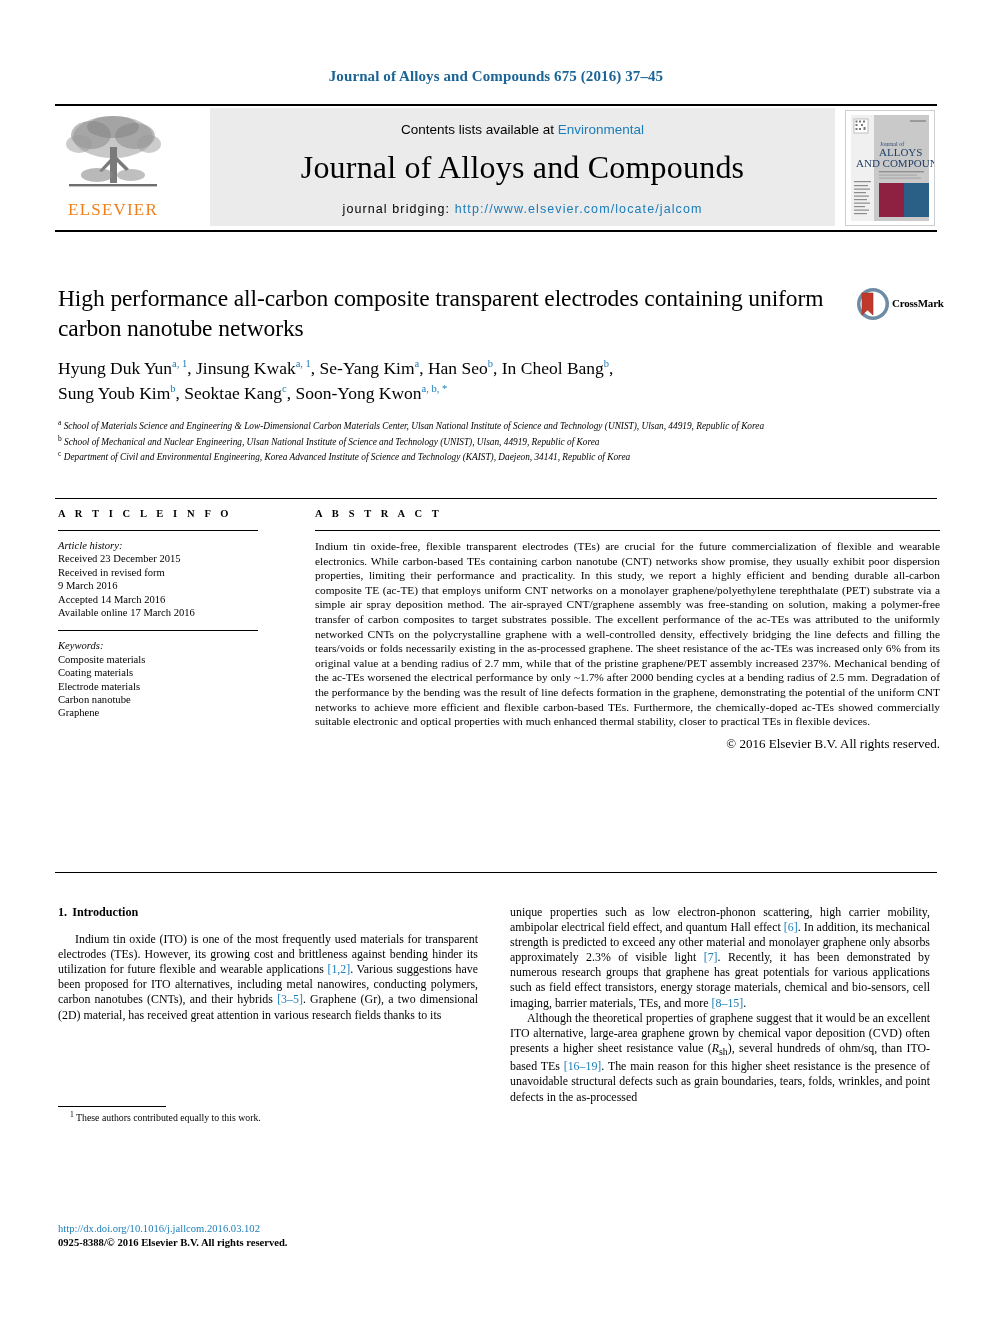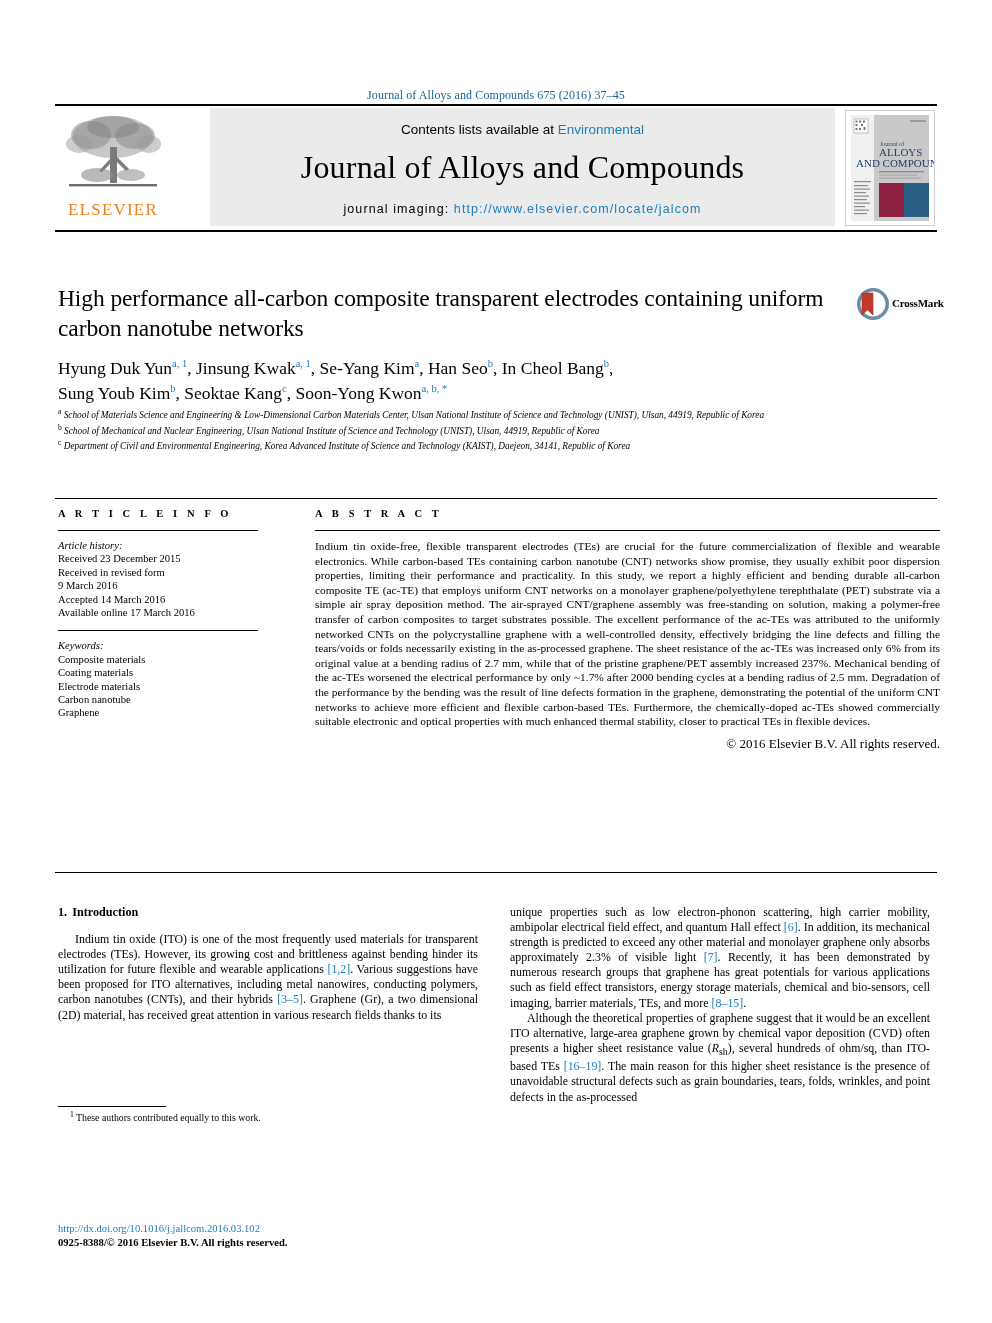--- a/index.html
+++ b/index.html
@@ -18,27 +18,27 @@
   .page {
     position: relative;
     width: 992px;
     height: 1323px;
     padding: 0;
   }
 
   
   .running-head {
     position: absolute;
-    top: 88px;
+    top: 68px;
     left: 0;
     width: 992px;
     text-align: center;
     font-family: "Liberation Serif", serif;
-    font-weight: normal;
-    font-size: 12px;
+    font-weight: bold;
+    font-size: 15px;
     color: #1a6496;
     letter-spacing: 0.1px;
   }
 
   
   .masthead {
     position: absolute;
     top: 104px;
     left: 55px;
     width: 882px;
@@ -146,20 +146,21 @@
     line-height: 25px;
     font-family: "Liberation Serif", serif;
   }
   .authors sup {
     color: #1a7cb8;
     font-size: 10.5px;
     vertical-align: super;
     line-height: 0;
   }
   .affiliations {
+    margin-top: 11px;
     font-size: 9.3px;
     line-height: 12.6px;
     font-style: italic;
     font-family: "Liberation Serif", serif;
   }
   .affiliations sup {
     font-style: normal;
     font-size: 7.5px;
   }
   .crossmark {
@@ -346,21 +347,21 @@
       <div class="elsevier-word">ELSEVIER</div>
     </div>
 
     <div class="center-band">
       <div class="contents-line">
         <span>Contents lists available at</span>
         <span class="sd">Environmental</span>
       </div>
       <div class="journal-title">Journal of Alloys and Compounds</div>
       <div class="homepage-line">
-        <span>journal imaging:</span>
+        <span>journal bridging:</span>
         <span class="url">http://www.elsevier.com/locate/jalcom</span>
       </div>
     </div>
 
     <div class="cover-thumb">
       <svg viewBox="0 0 88 114" width="88" height="114">
         <rect x="0" y="0" width="88" height="114" fill="#ffffff"></rect>
         <rect x="5" y="4" width="78" height="106" fill="#f0f0f0"></rect>
         <rect x="28" y="4" width="55" height="106" fill="#c9c9c9"></rect>
         <rect x="8" y="8" width="14" height="14" fill="#ffffff" stroke="#9a9a9a" stroke-width="0.6"></rect>

